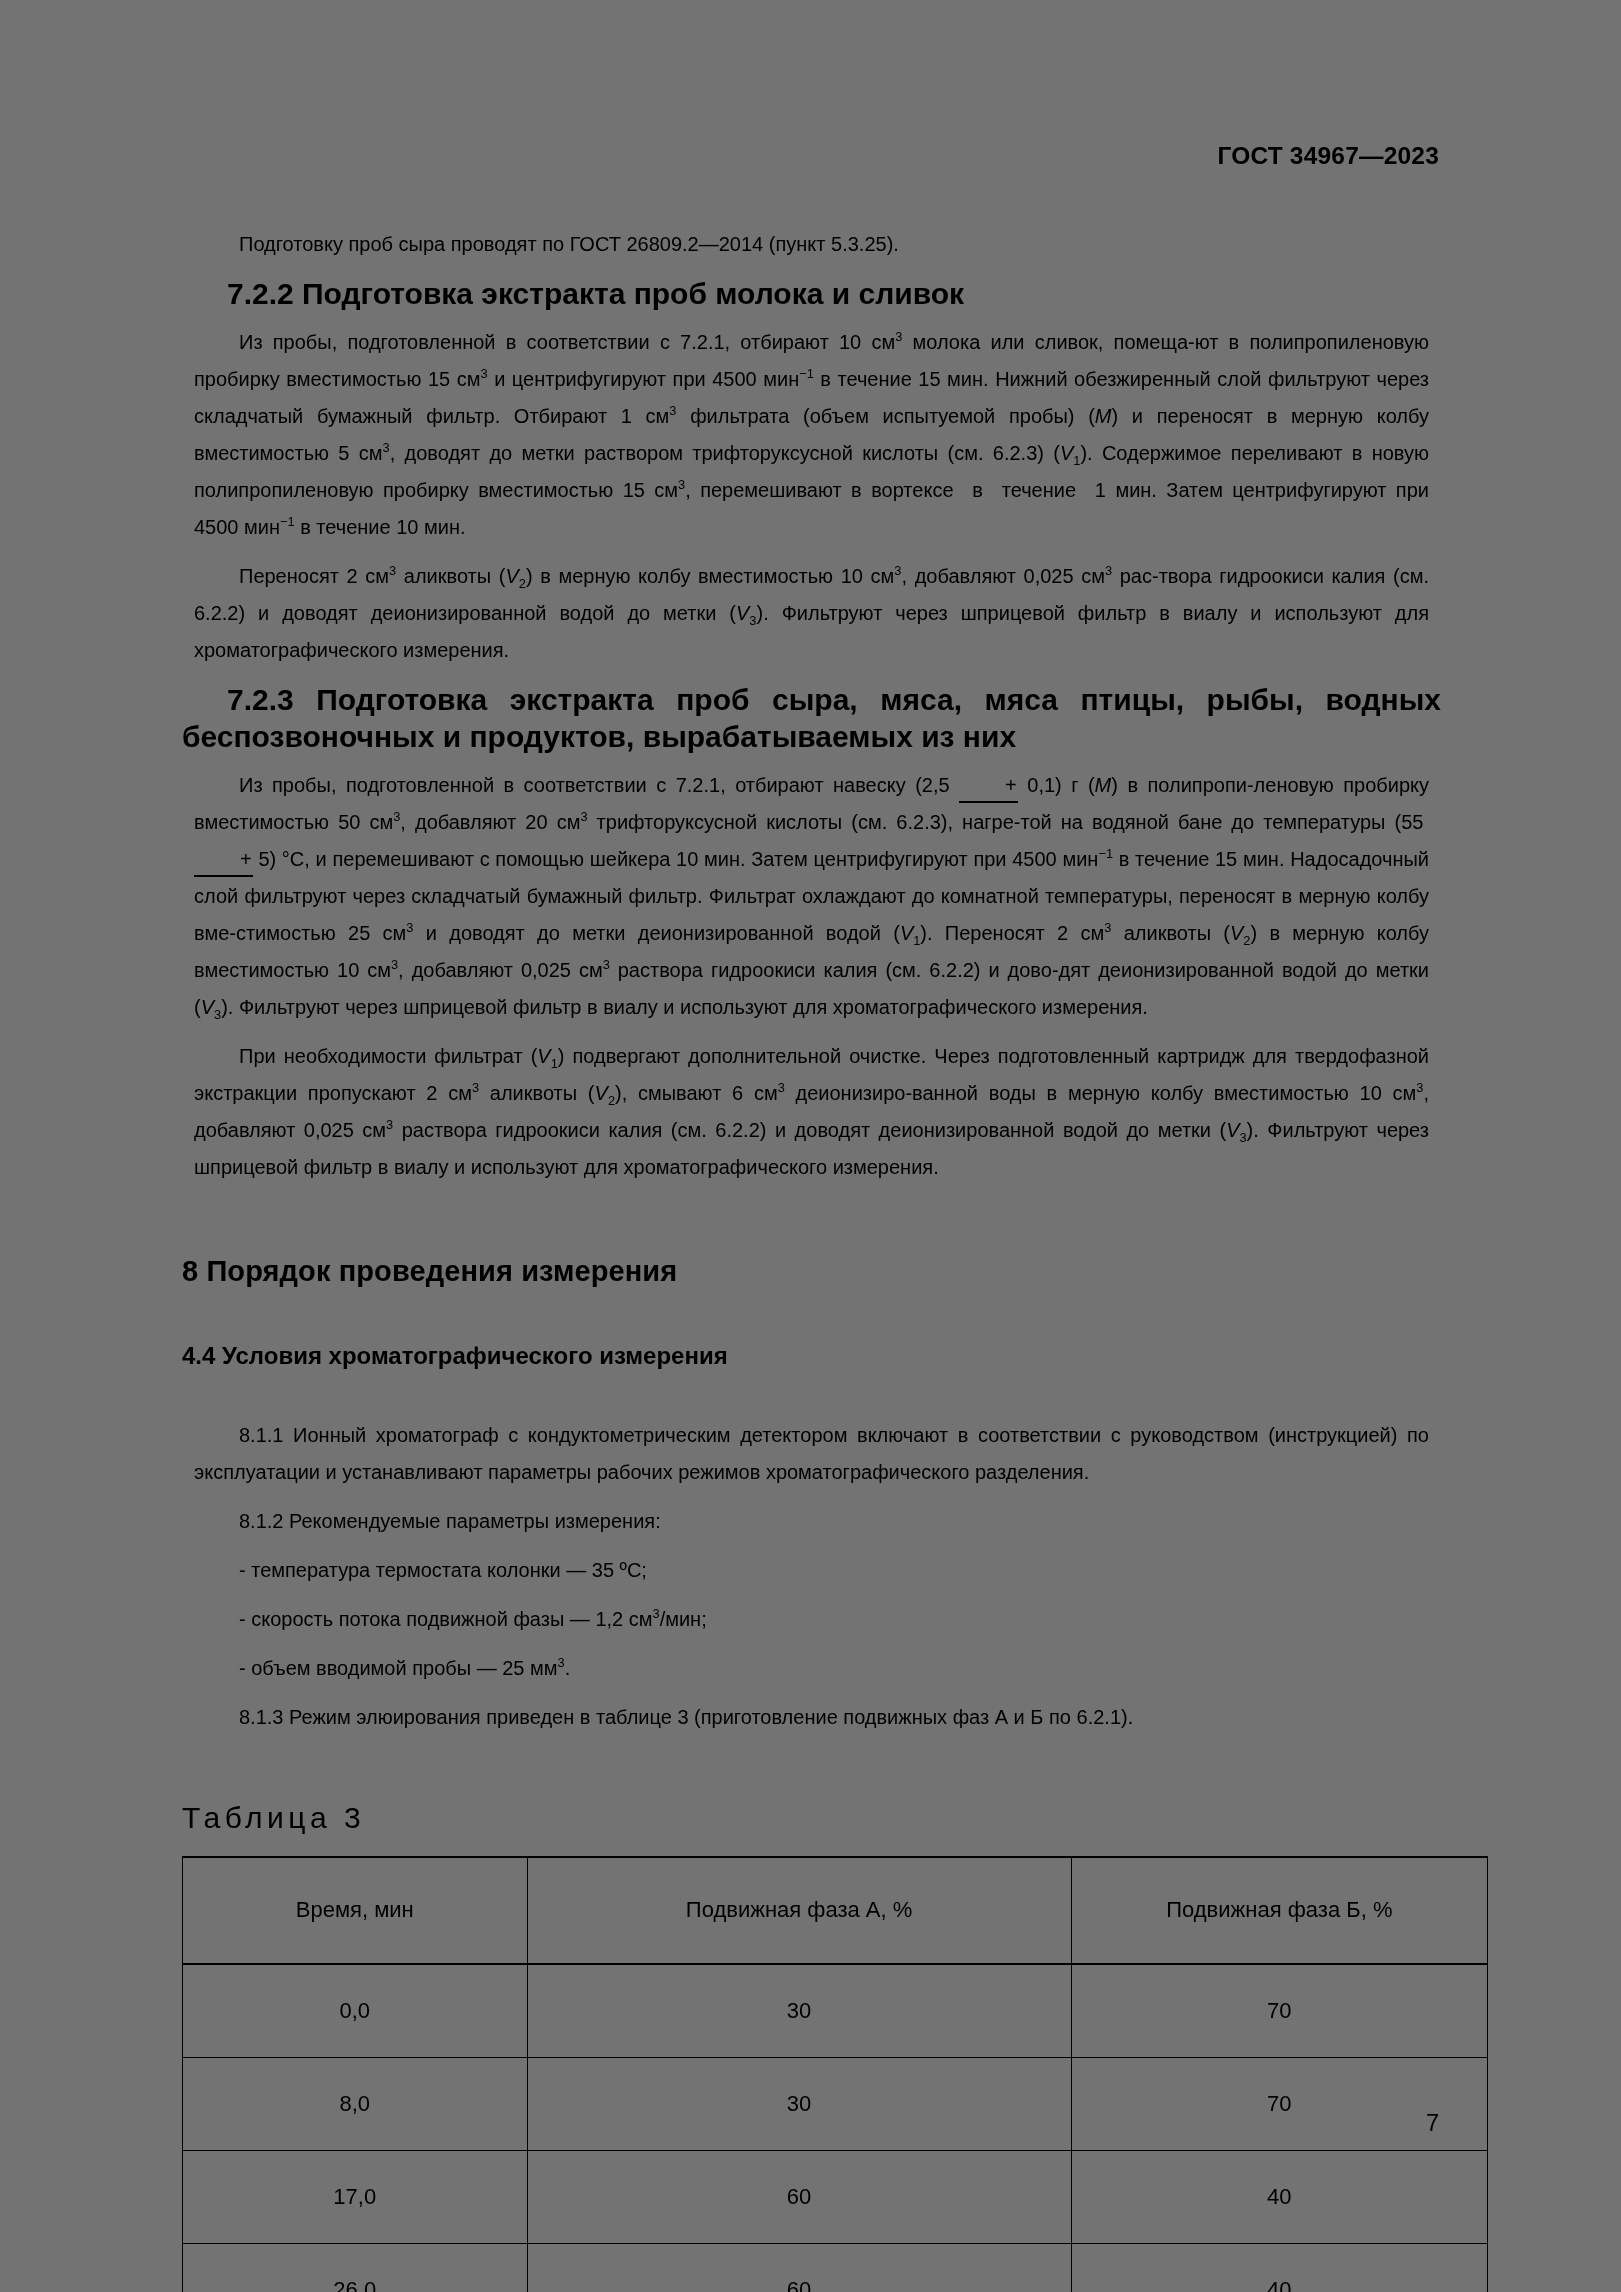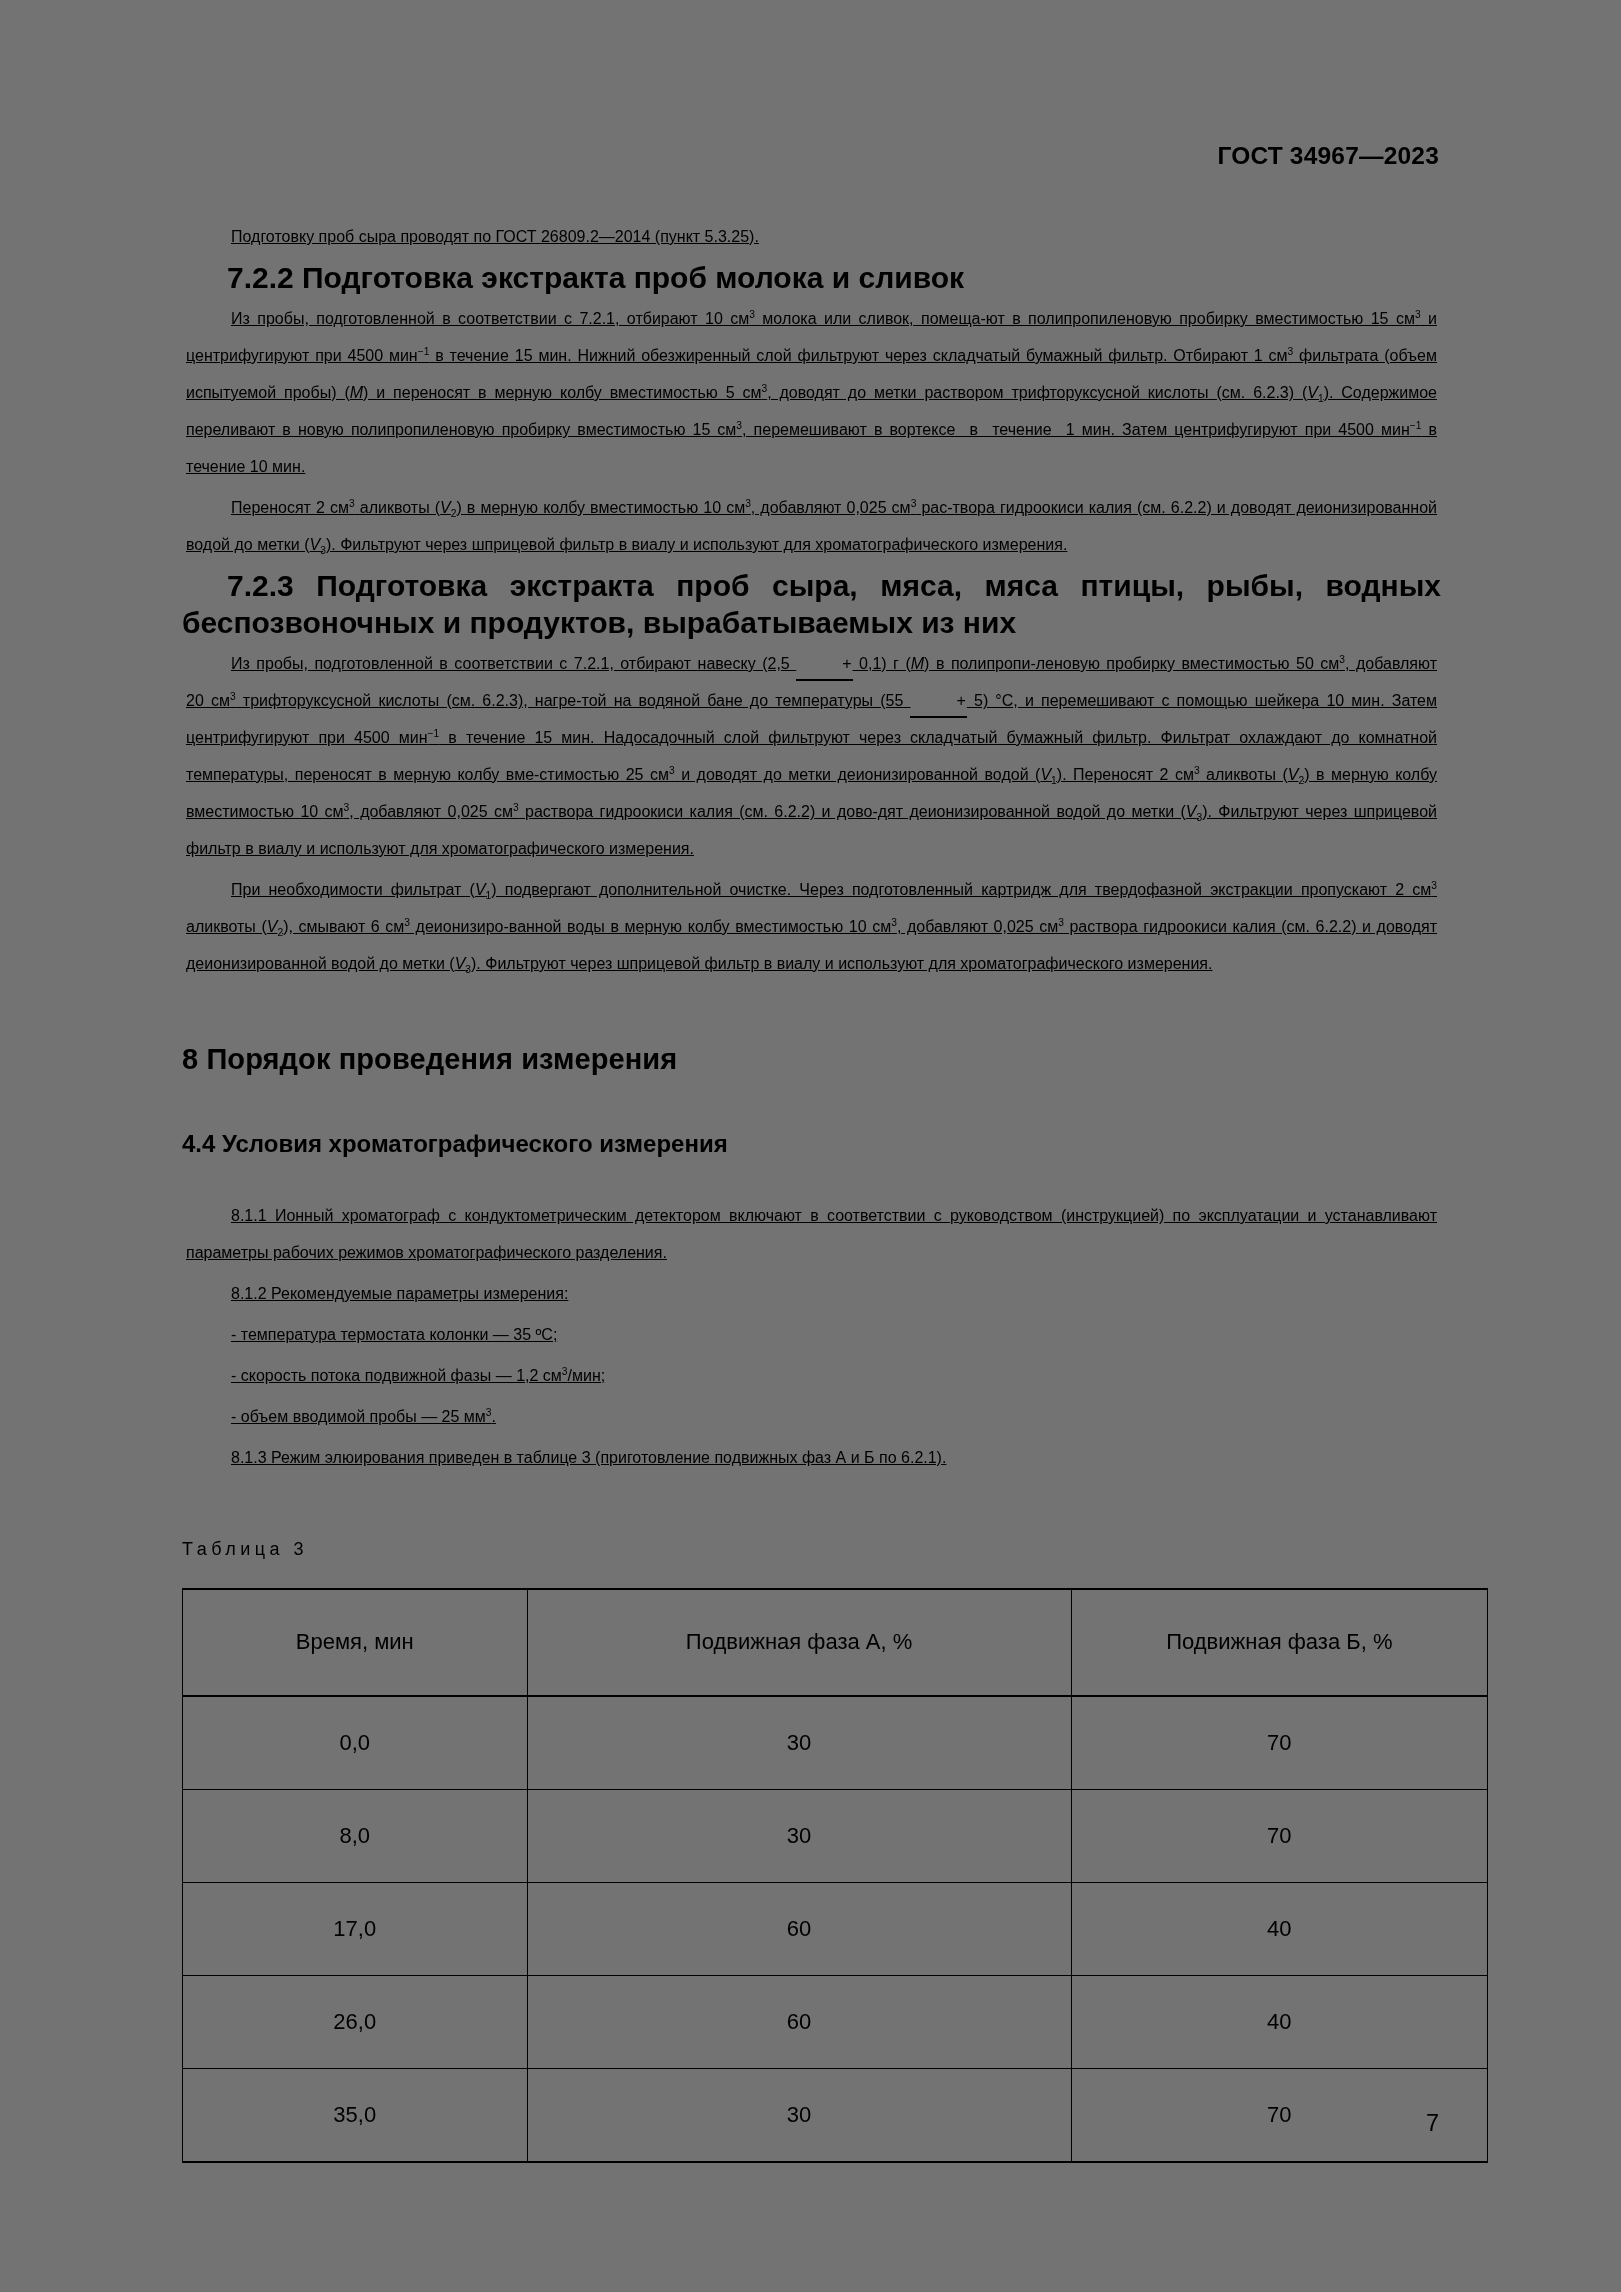--- a/index.html
+++ b/index.html
@@ -33,27 +33,26 @@
 
   
   .content {
     position: absolute;
     top: 214px;
     left: 182px;
     width: 1259px;
   }
 
   p.body-text {
-    margin: 4px;
-    font-size: 16px;
+    margin: 12px;
+    font-size: 20px;
     line-height: 37px;
     text-align: justify;
     text-justify: inter-word;
     hyphens: manual;
-    text-decoration: underline;
   }
   p.indent { text-indent: 45px; }
 
   .bold-head {
     margin: 0;
     font-size: 30px;
     line-height: 37px;
     font-weight: bold;
     text-align: justify;
   }
@@ -101,21 +100,21 @@
     font-weight: bold;
   }
 
   .gap-sec-top   { height: 55px; }
   .gap-sec-mid   { height: 47px; }
   .gap-sub-after { height: 31px; }
 
   
   .table-caption {
     margin: 0;
-    font-size: 18px;
+    font-size: 30px;
     letter-spacing: 4.5px;
     line-height: 29px;
   }
   .gap-before-caption { height: 55px; }
   .gap-after-caption  { height: 23.5px; }
 
   table.gost {
     border-collapse: collapse;
     width: 1306px;
     table-layout: fixed;

